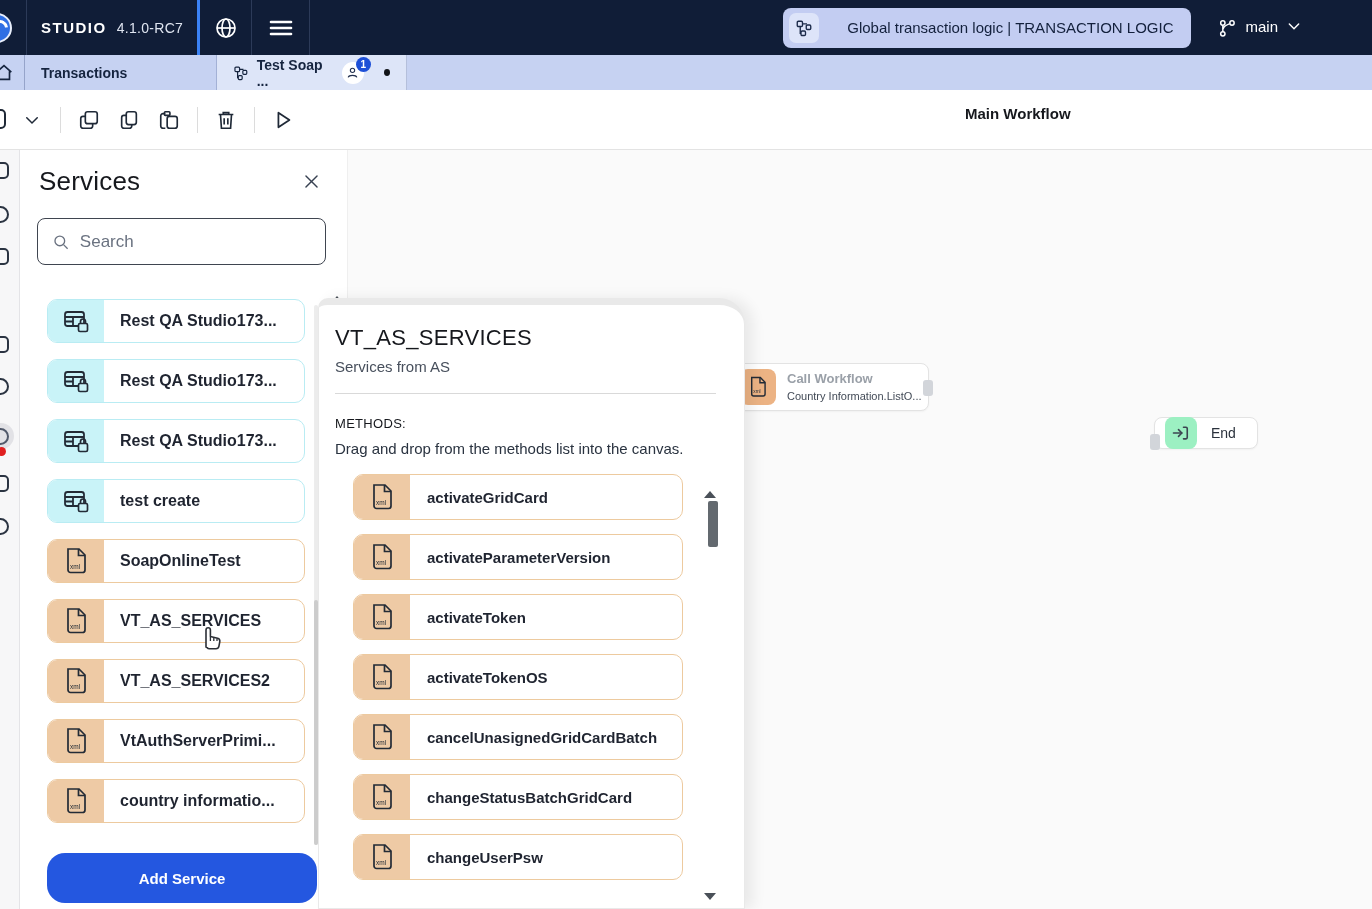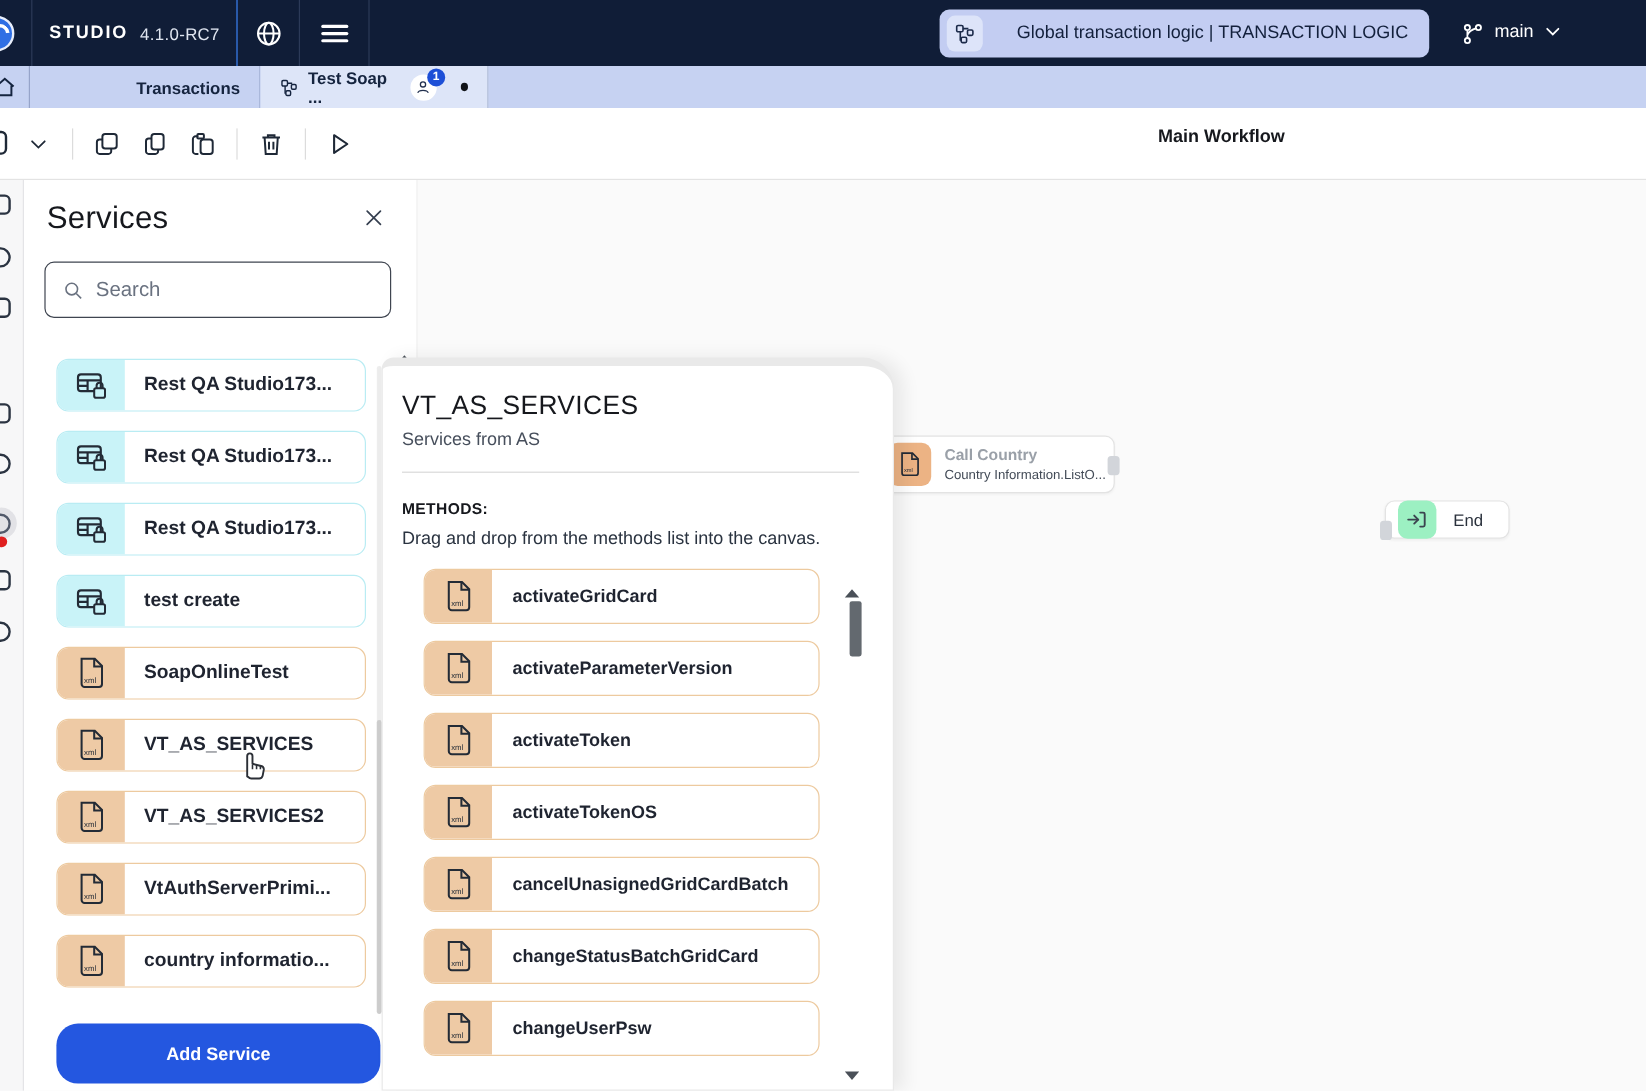--- a/index.html
+++ b/index.html
@@ -4,36 +4,36 @@
 <style>
   * { box-sizing: border-box; margin: 0; padding: 0; }
   html,body { width:1372px; height:909px; overflow:hidden; }
   body { font-family:"Liberation Sans", sans-serif; background:#fafafa; position:relative; color:#16181d; }
 
   
   .topbar { position:absolute; left:0; top:0; width:1372px; height:55px; background:#101d37; display:flex; align-items:center; color:#fff; z-index:10; }
   .logo-clip { width:27px; height:55px; overflow:hidden; position:relative; border-right:1px solid #2c3a58; flex:none; }
   .logo-circle { position:absolute; left:-18px; top:13px; width:30px; height:30px; border-radius:50%; background:#2f6fe4; border:2px solid #e8eefb; }
   .logo-swoosh { position:absolute; left:-8px; top:20px; width:16px; height:16px; border-radius:50%; border:3px solid #fff; border-color:#fff transparent transparent transparent; transform:rotate(40deg); }
-  .brand-wrap { display:flex; align-items:baseline; padding:0 14px; height:55px; align-items:center; border-right:1px solid #3b82f6; }
+  .brand-wrap { display:flex; align-items:baseline; padding:0 14px; height:55px; align-items:center; border-right:3px solid #3b82f6; }
   .brand { font-weight:700; font-size:15px; letter-spacing:1.5px; }
   .version { font-size:14px; color:#dfe5f0; margin-left:10px; letter-spacing:.3px; }
   .tb-icon-cell { width:52px; height:55px; display:flex; align-items:center; justify-content:center; border-right:1px solid #2c3a58; }
   .tb-icon-cell svg { stroke:#fff; }
   .pill { margin-left:auto; height:40px; background:#c3cdf2; border-radius:8px; display:flex; align-items:center; padding:0 18px 0 6px; gap:28px; }
   .pill-chip { width:30px; height:30px; background:#dde4f9; border-radius:7px; display:flex; align-items:center; justify-content:center; }
   .pill-label { color:#13203c; font-size:15px; white-space:nowrap; }
   .branch-wrap { display:flex; align-items:flex-start; gap:8px; margin:0 70px 0 26px; }
   .branch-label { font-size:15px; color:#fff; }
 
   
   .tabbar { position:absolute; left:0; top:55px; width:1372px; height:35px; background:#c6d2f2; display:flex; z-index:9; }
   .tab-home { width:25px; height:35px; overflow:hidden; position:relative; border-right:1px solid rgba(60,80,130,.35); flex:none; }
   .tab-home svg { position:absolute; left:-7px; top:7px; }
-  .tab { height:35px; display:flex; align-items:center; padding:0 16px; font-size:14px; font-weight:600; color:#15243f; border-right:1px solid rgba(60,80,130,.25); gap:8px;justify-content:flex-end; }
+  .tab { height:35px; display:flex; align-items:center; padding:0 16px; font-size:14px; font-weight:600; color:#15243f; border-right:1px solid rgba(60,80,130,.25); gap:8px; }
   .tab.plain { width:192px; }
   .tab.active { background:#dde5f8; width:190px; }
   .avatar-wrap { position:relative; width:22px; height:22px; margin-left:6px; }
   .avatar { width:22px; height:22px; background:#fff; border-radius:50%; display:flex; align-items:center; justify-content:center; }
   .avatar-badge { position:absolute; top:-5px; right:-7px; width:15px; height:15px; background:#1d4fd7; color:#fff; border-radius:50%; font-size:10px; font-weight:700; display:flex; align-items:center; justify-content:center; }
   .dirty-dot { width:7px; height:7px; border-radius:50%; background:#101318; margin-left:12px; }
 
   
   .toolbar { position:absolute; left:0; top:90px; width:1372px; height:60px; background:#fff; border-bottom:1px solid #e3e3e3; display:flex; align-items:center; z-index:8; }
   .tool-clip { width:12px; height:28px; overflow:hidden; position:relative; flex:none; }
@@ -72,21 +72,21 @@
 
   .tri-up { width:0; height:0; border-left:6px solid transparent; border-right:6px solid transparent; border-bottom:7px solid #4a5058; }
   .tri-down { width:0; height:0; border-left:6px solid transparent; border-right:6px solid transparent; border-top:7px solid #4a5058; }
 
   
   .flyout { position:absolute; left:318px; top:298px; width:427px; height:611px; background:#fff; border:1px solid #e9e9e9; border-top:7px solid #e9e9e9; border-radius:10px 26px 0 0; box-shadow:8px 0 14px rgba(0,0,0,.07); z-index:6; }
   .fly-head { padding:20px 16px 0 16px; }
   .fly-title { font-size:22px; font-weight:500; color:#16181d; letter-spacing:.3px; }
   .fly-sub { font-size:15px; color:#474f5c; margin-top:7px; }
   .fly-div { border-top:1px solid #d9d9d9; margin:18px 28px 0 16px; }
-  .fly-methods-label { padding:22px 16px 0 16px; font-size:13px; font-weight:700; color:#16181d; letter-spacing:.3px; }
+  .fly-methods-label { padding:22px 16px 0 16px; font-size:13px; font-weight:400; color:#16181d; letter-spacing:.3px; }
   .fly-hint { padding:9px 16px 0 16px; font-size:15px; color:#2a3340; }
   .method-list { margin-top:17px; }
   .m-card { width:330px; height:46px; margin:0 0 14px 34px; border:1px solid #edca9f; border-radius:10px; background:#fff; display:flex; align-items:center; overflow:hidden; }
   .m-card .ic { width:56px; align-self:stretch; background:#eecaa5; display:flex; align-items:center; justify-content:center; flex:none; }
   .m-card .lbl { padding-left:17px; font-size:15px; font-weight:600; color:#1f2430; white-space:nowrap; }
   .m-scroll-up { position:absolute; right:28px; top:186px; }
   .m-scroll-down { position:absolute; right:28px; top:588px; }
   .m-scroll-thumb { position:absolute; right:26px; top:196px; width:10px; height:46px; background:#63696f; border-radius:2px; }
 
   
@@ -375,21 +375,21 @@
 
 <div class="node node-call">
   <div class="nic">
     <svg width="22" height="24" viewBox="0 0 28 30" fill="none">
       <path d="M6 3 h11 l6 6 v15 a2.5 2.5 0 0 1 -2.5 2.5 h-12 A2.5 2.5 0 0 1 6 24 Z" stroke="#232b36" stroke-width="1.8" fill="none"></path>
       <path d="M16.5 3 v6.5 H23" stroke="#232b36" stroke-width="1.8" fill="none"></path>
       <text x="8" y="23" font-size="6" fill="#232b36" font-family="Liberation Sans, sans-serif">xml</text>
     </svg>
   </div>
   <div class="node-text">
-    <div class="node-title">Call Country</div>
+    <div class="node-title">Call Workflow</div>
     <div class="node-sub">Country Information.ListO...</div>
   </div>
   <div class="handle right"></div>
 </div>
 
 <div class="node node-end">
   <div class="handle left"></div>
   <div class="nic">
     <svg width="20" height="20" viewBox="0 0 24 24" fill="none" stroke="#3c4450" stroke-width="1.9" stroke-linecap="round" stroke-linejoin="round">
       <line x1="3" y1="12" x2="13" y2="12"></line>

